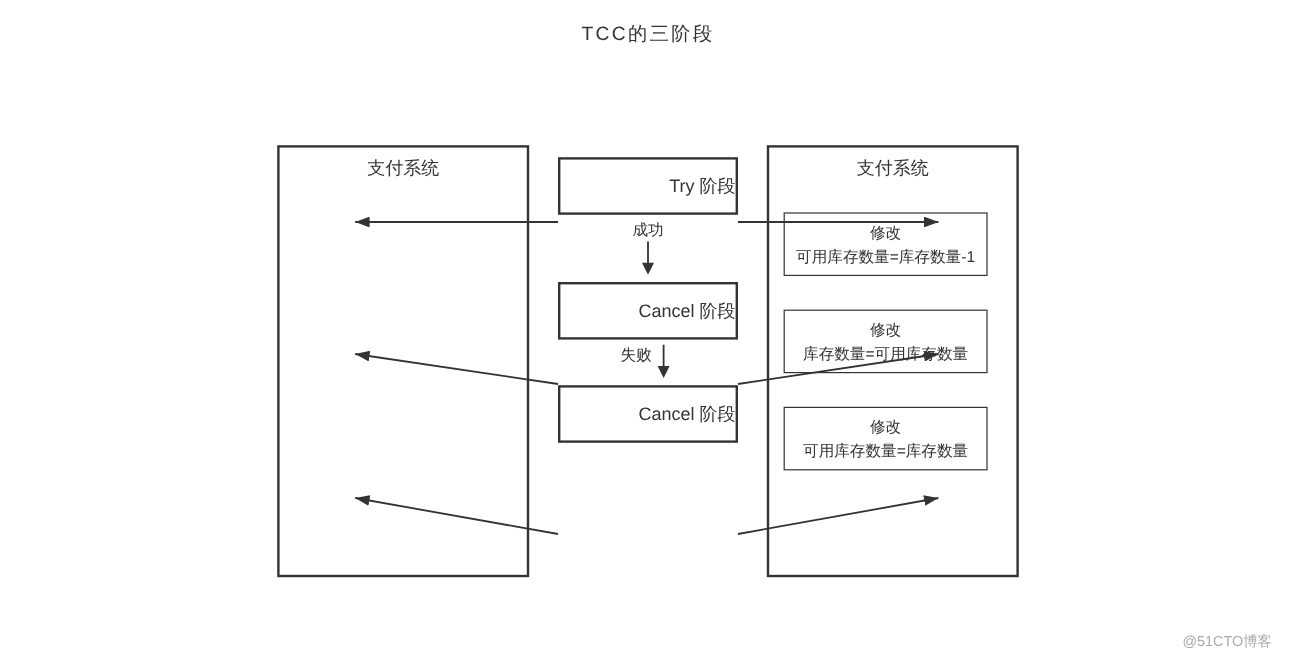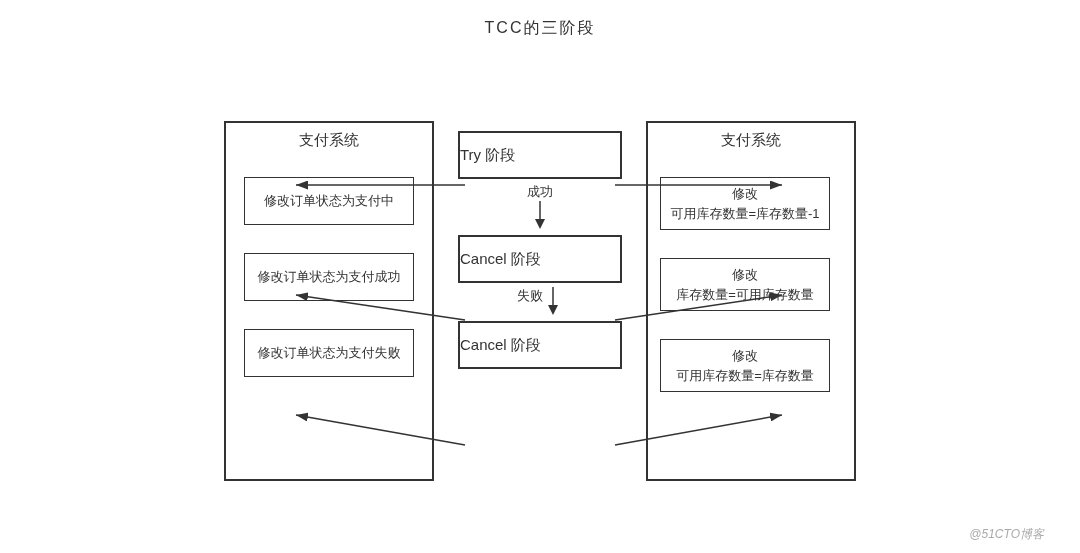--- a/index.html
+++ b/index.html
@@ -73,25 +73,25 @@
       text-align: center;
       font-size: 13px;
       color: #333;
       margin: 14px 0;
       padding: 6px 8px;
       line-height: 1.5;
     }
 
     .phase-box {
       border: 2px solid #333;
-      width: 164px;
+      width: 150px;
       height: 48px;
       display: flex;
       align-items: center;
-      justify-content: flex-start;
+      justify-content: flex-end;
       font-size: 15px;
       color: #333;
       background: #fff;
       position: relative;
     }
 
     .label-text {
       font-size: 13px;
       color: #333;
       text-align: center;
@@ -103,42 +103,36 @@
       position: absolute;
       top: 0; left: 0;
       width: 1080px;
       height: 553px;
       pointer-events: none;
     }
 
     .watermark {
       position: absolute;
       bottom: 10px;
-      right: 36px;
+      right: 20px;
       font-size: 12px;
       color: #aaa;
-      font-style: italic;
     }
   </style>
 </head>
 <body>
 
 <div class="diagram-container">
 
   <div class="title">TCC的三阶段</div>
 
   <div class="main-area">
 
     <div class="system-box" style="margin-right:0;">
       <span class="system-box-title">支付系统</span>
-      <div style="display:flex;flex-direction:column;align-items:center;justify-content:space-around;height:100%;width:100%;padding-top:10px;">
-        <div class="action-box">修改订单状态为支付中</div>
-        <div class="action-box">修改订单状态为支付成功</div>
-        <div class="action-box">修改订单状态为支付失败</div>
-      </div>
     </div>
 
     <div style="display:flex;flex-direction:column;align-items:center;justify-content:flex-start;margin:0 24px;height:380px;position:relative;">
 
       <div class="phase-box" style="margin-top:20px;">
         <span>Try 阶段</span>
       </div>
 
       <div style="display:flex;flex-direction:column;align-items:center;margin:4px 0;">
         <span class="label-text">成功</span>

